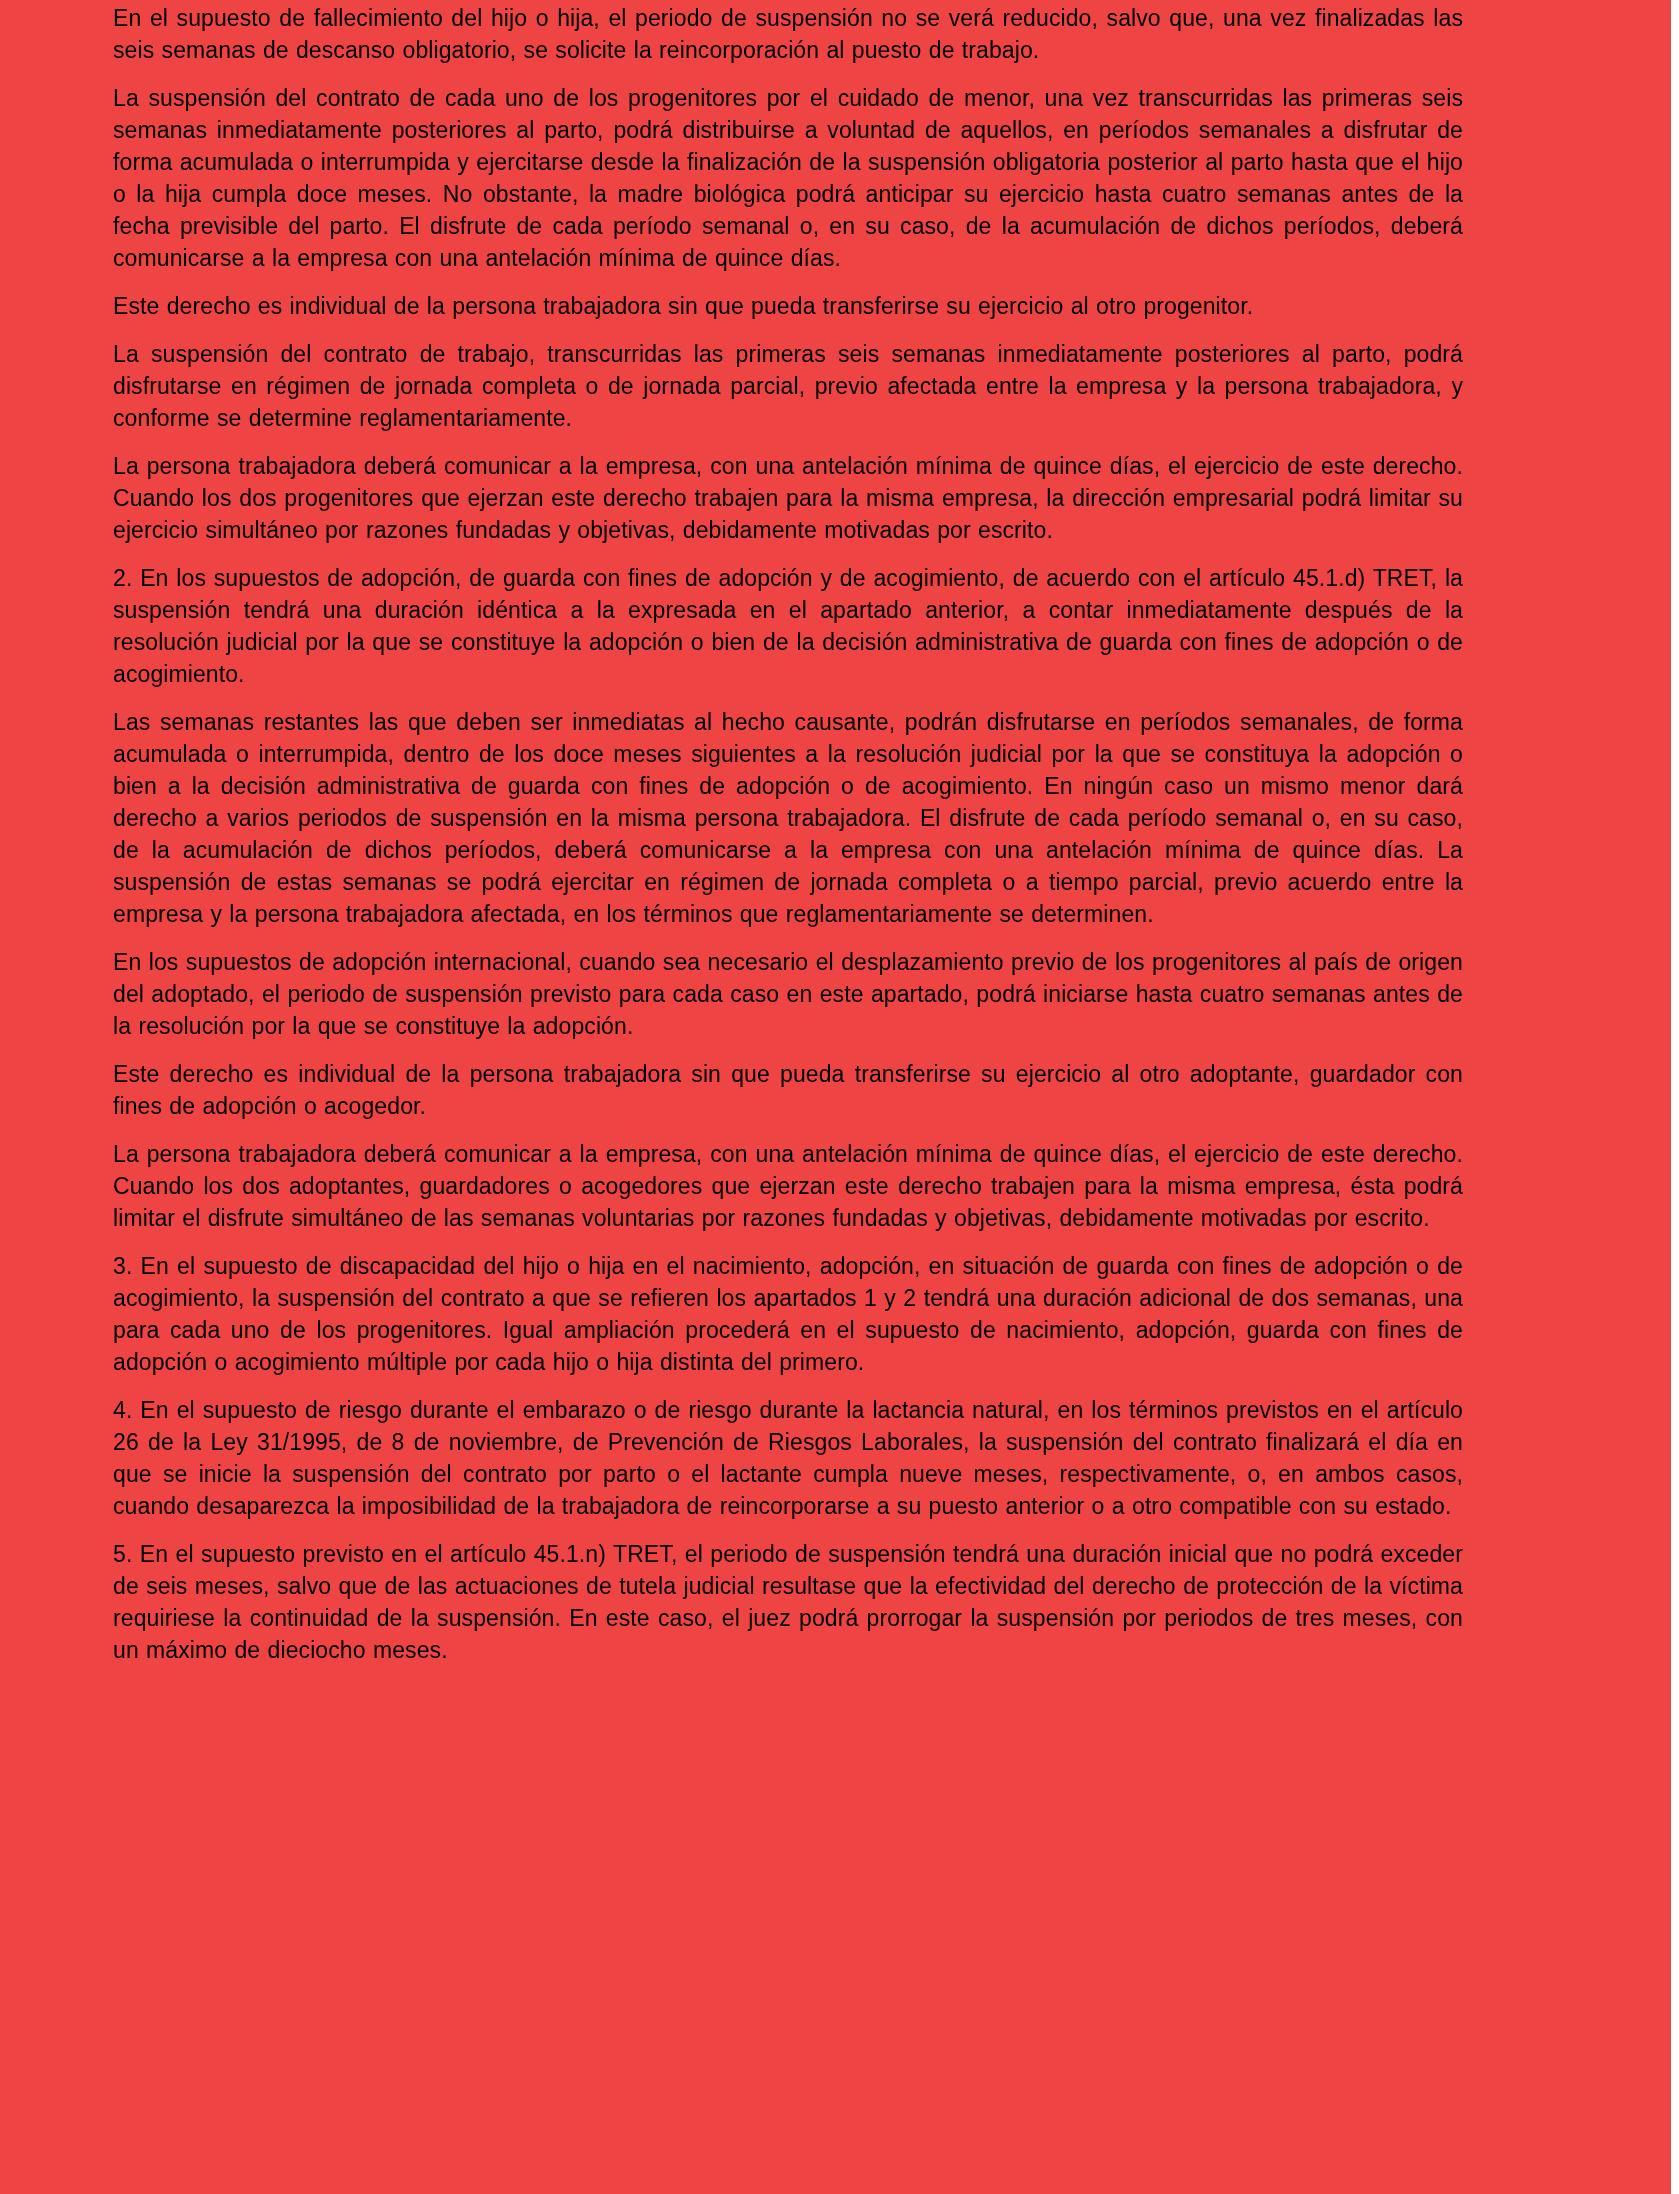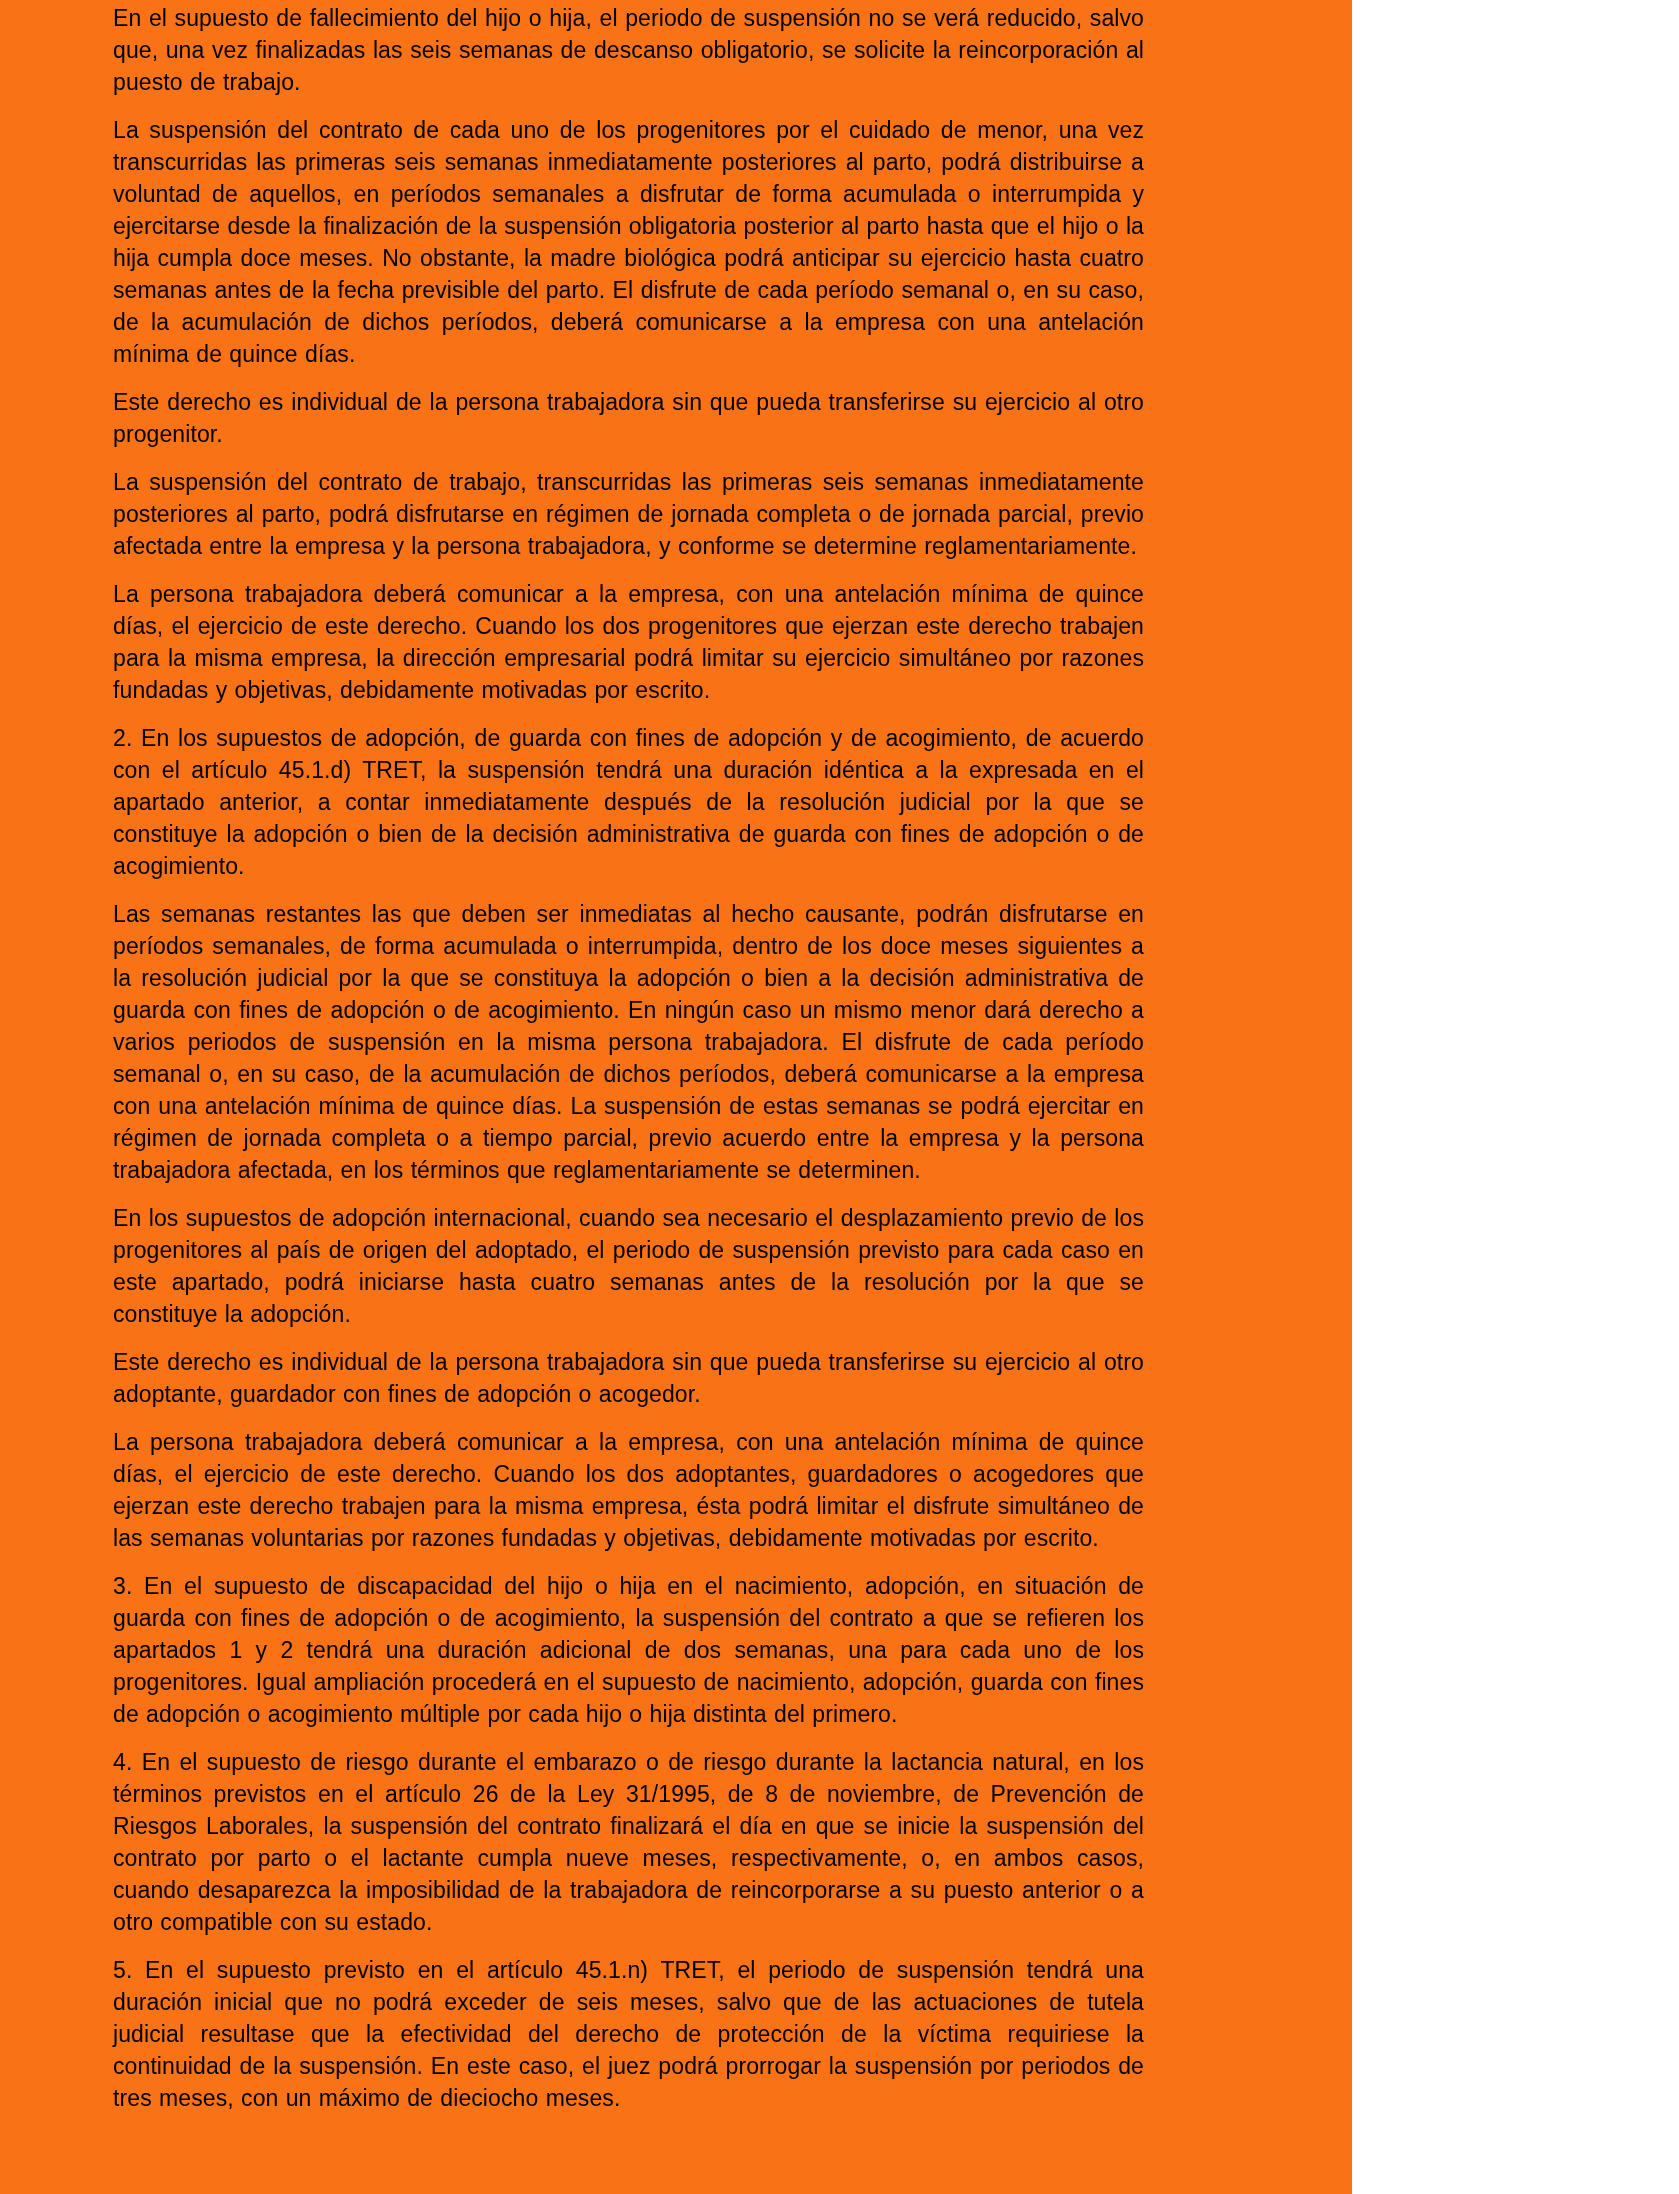--- a/index.html
+++ b/index.html
@@ -3,23 +3,23 @@
 <meta charset="utf-8">
 <title>Documento</title>
 <style>
   html, body {
     margin: 0;
     padding: 0;
     background: #ffffff;
   }
   .page {
     position: relative;
-    width: 1352px;
+    width: 1671px;
     min-height: 2194px;
-    background: #f97316;
+    background: #ef4444;
     box-sizing: border-box;
     padding: 1.5px 208px 31px 113px;
     color: #000000;
     font-family: "Liberation Sans", "DejaVu Sans", sans-serif;
     font-size: 23px;
     line-height: 32px;
     overflow: hidden;
   }
   .page p {
     margin: 0 0 16px 0;

